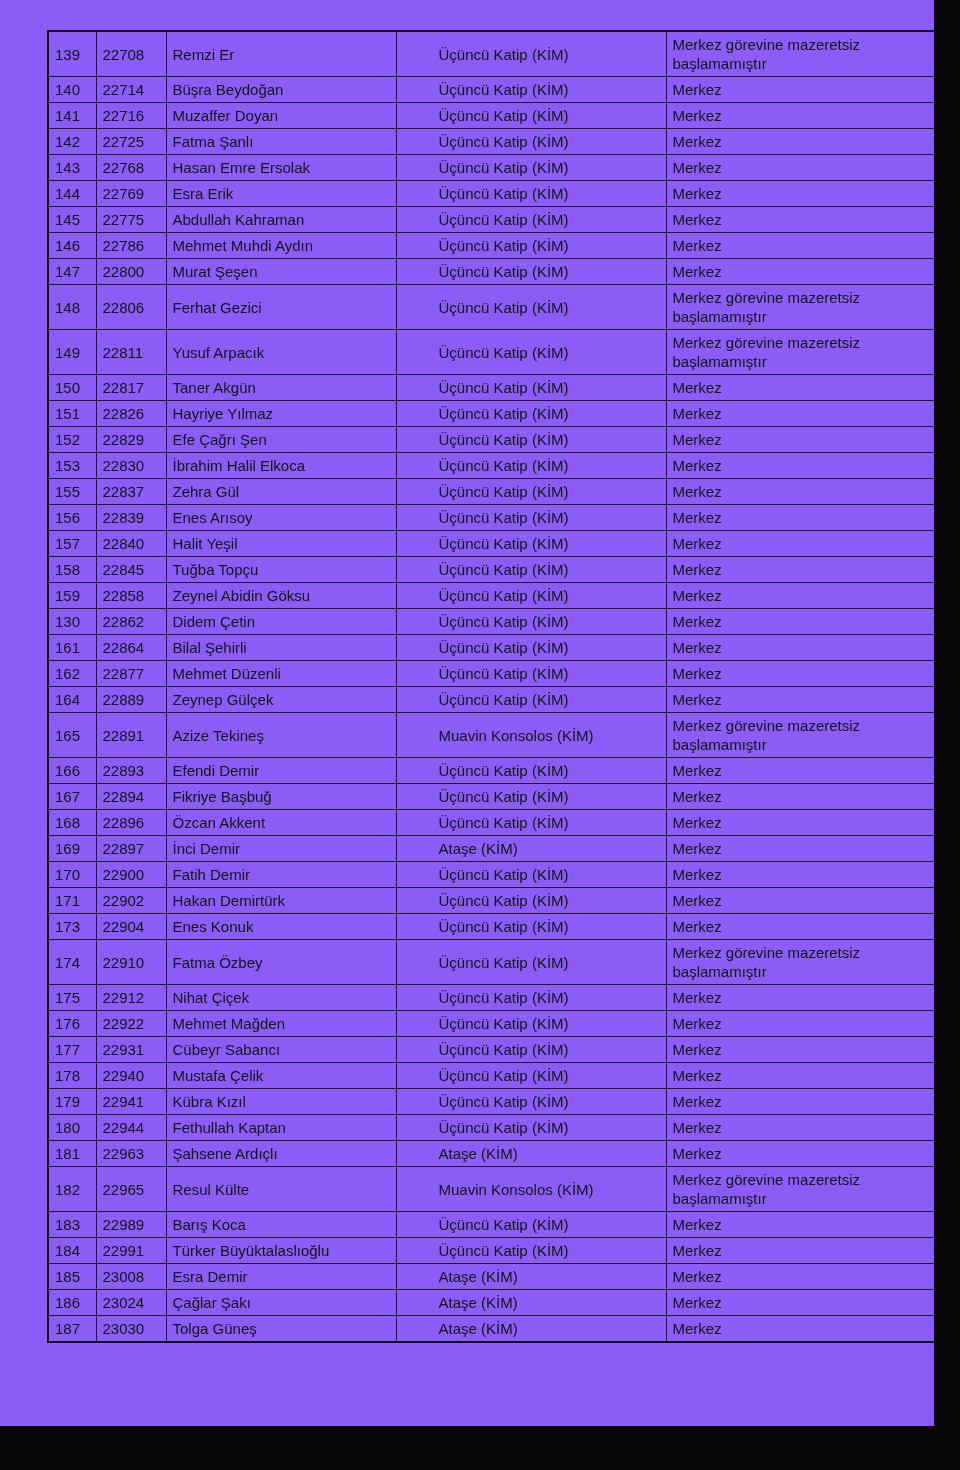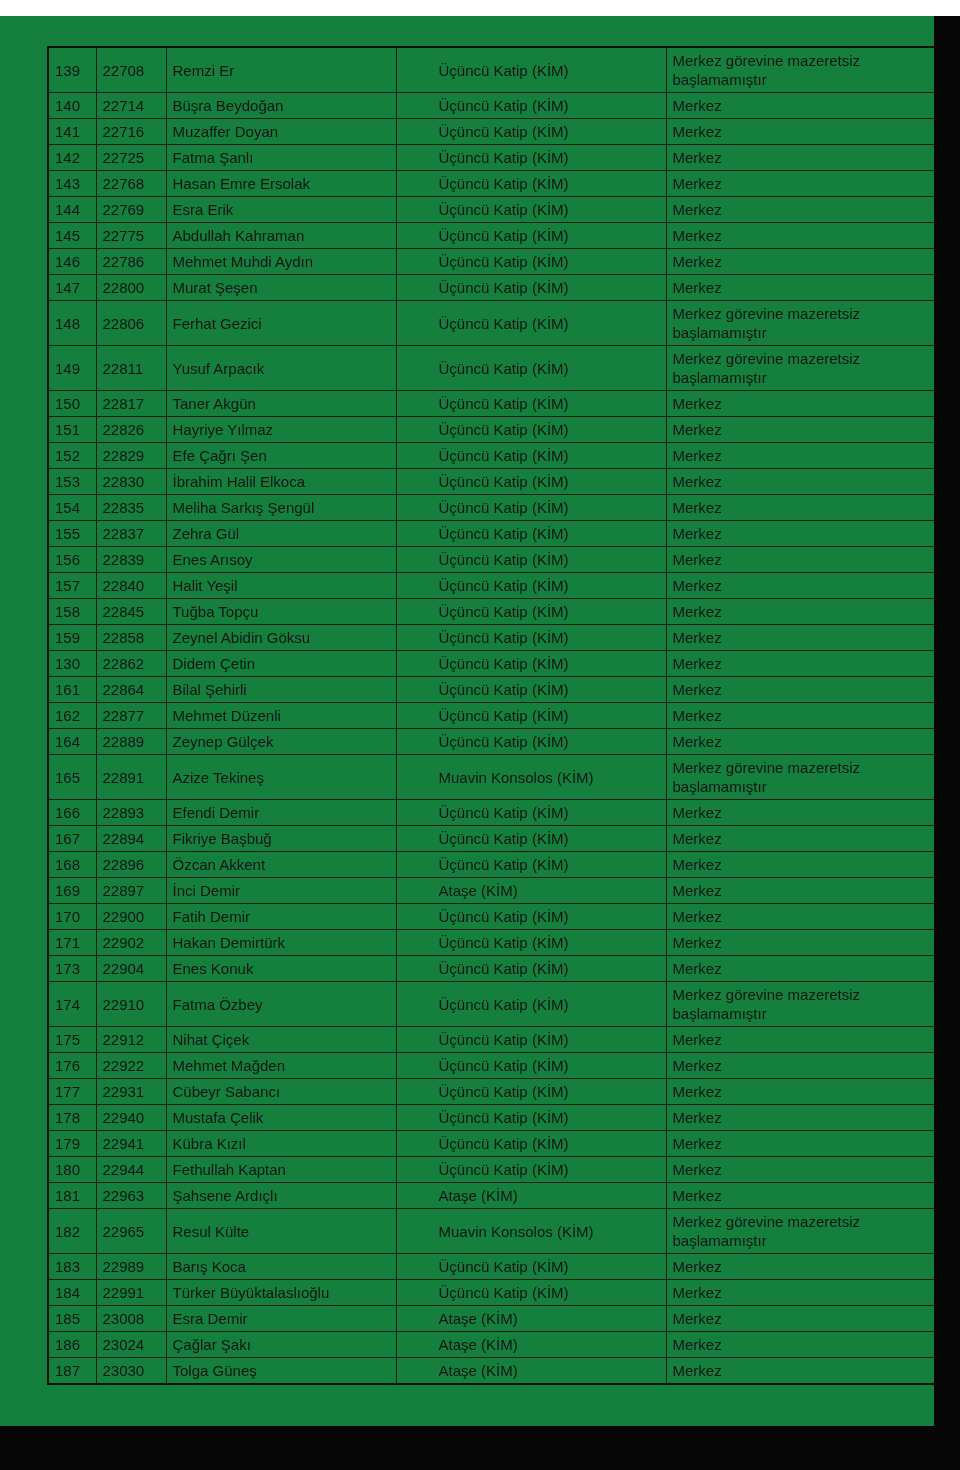--- a/index.html
+++ b/index.html
@@ -7,22 +7,21 @@
     width: 960px;
     height: 1470px;
     background: #ffffff;
     font-family: "Liberation Sans", sans-serif;
     position: relative;
     overflow: hidden;
   }
   .scan-page {
     position: absolute;
     inset: 0;
-    background: #15803d;
-    margin-top: 16px;
+    background: #8b5cf6;
   }
   
   .scan-edge-right {
     position: absolute;
     top: 0;
     right: 0;
     width: 26px;
     height: 100%;
     background: #050505;
     z-index: 5;
@@ -169,27 +168,20 @@
           <td>Merkez</td>
         </tr>
         <tr>
           <td>153</td>
           <td>22830</td>
           <td>İbrahim Halil Elkoca</td>
           <td>Üçüncü Katip (KİM)</td>
           <td>Merkez</td>
         </tr>
         <tr>
-          <td>154</td>
-          <td>22835</td>
-          <td>Meliha Sarkış Şengül</td>
-          <td>Üçüncü Katip (KİM)</td>
-          <td>Merkez</td>
-        </tr>
-        <tr>
           <td>155</td>
           <td>22837</td>
           <td>Zehra Gül</td>
           <td>Üçüncü Katip (KİM)</td>
           <td>Merkez</td>
         </tr>
         <tr>
           <td>156</td>
           <td>22839</td>
           <td>Enes Arısoy</td>

